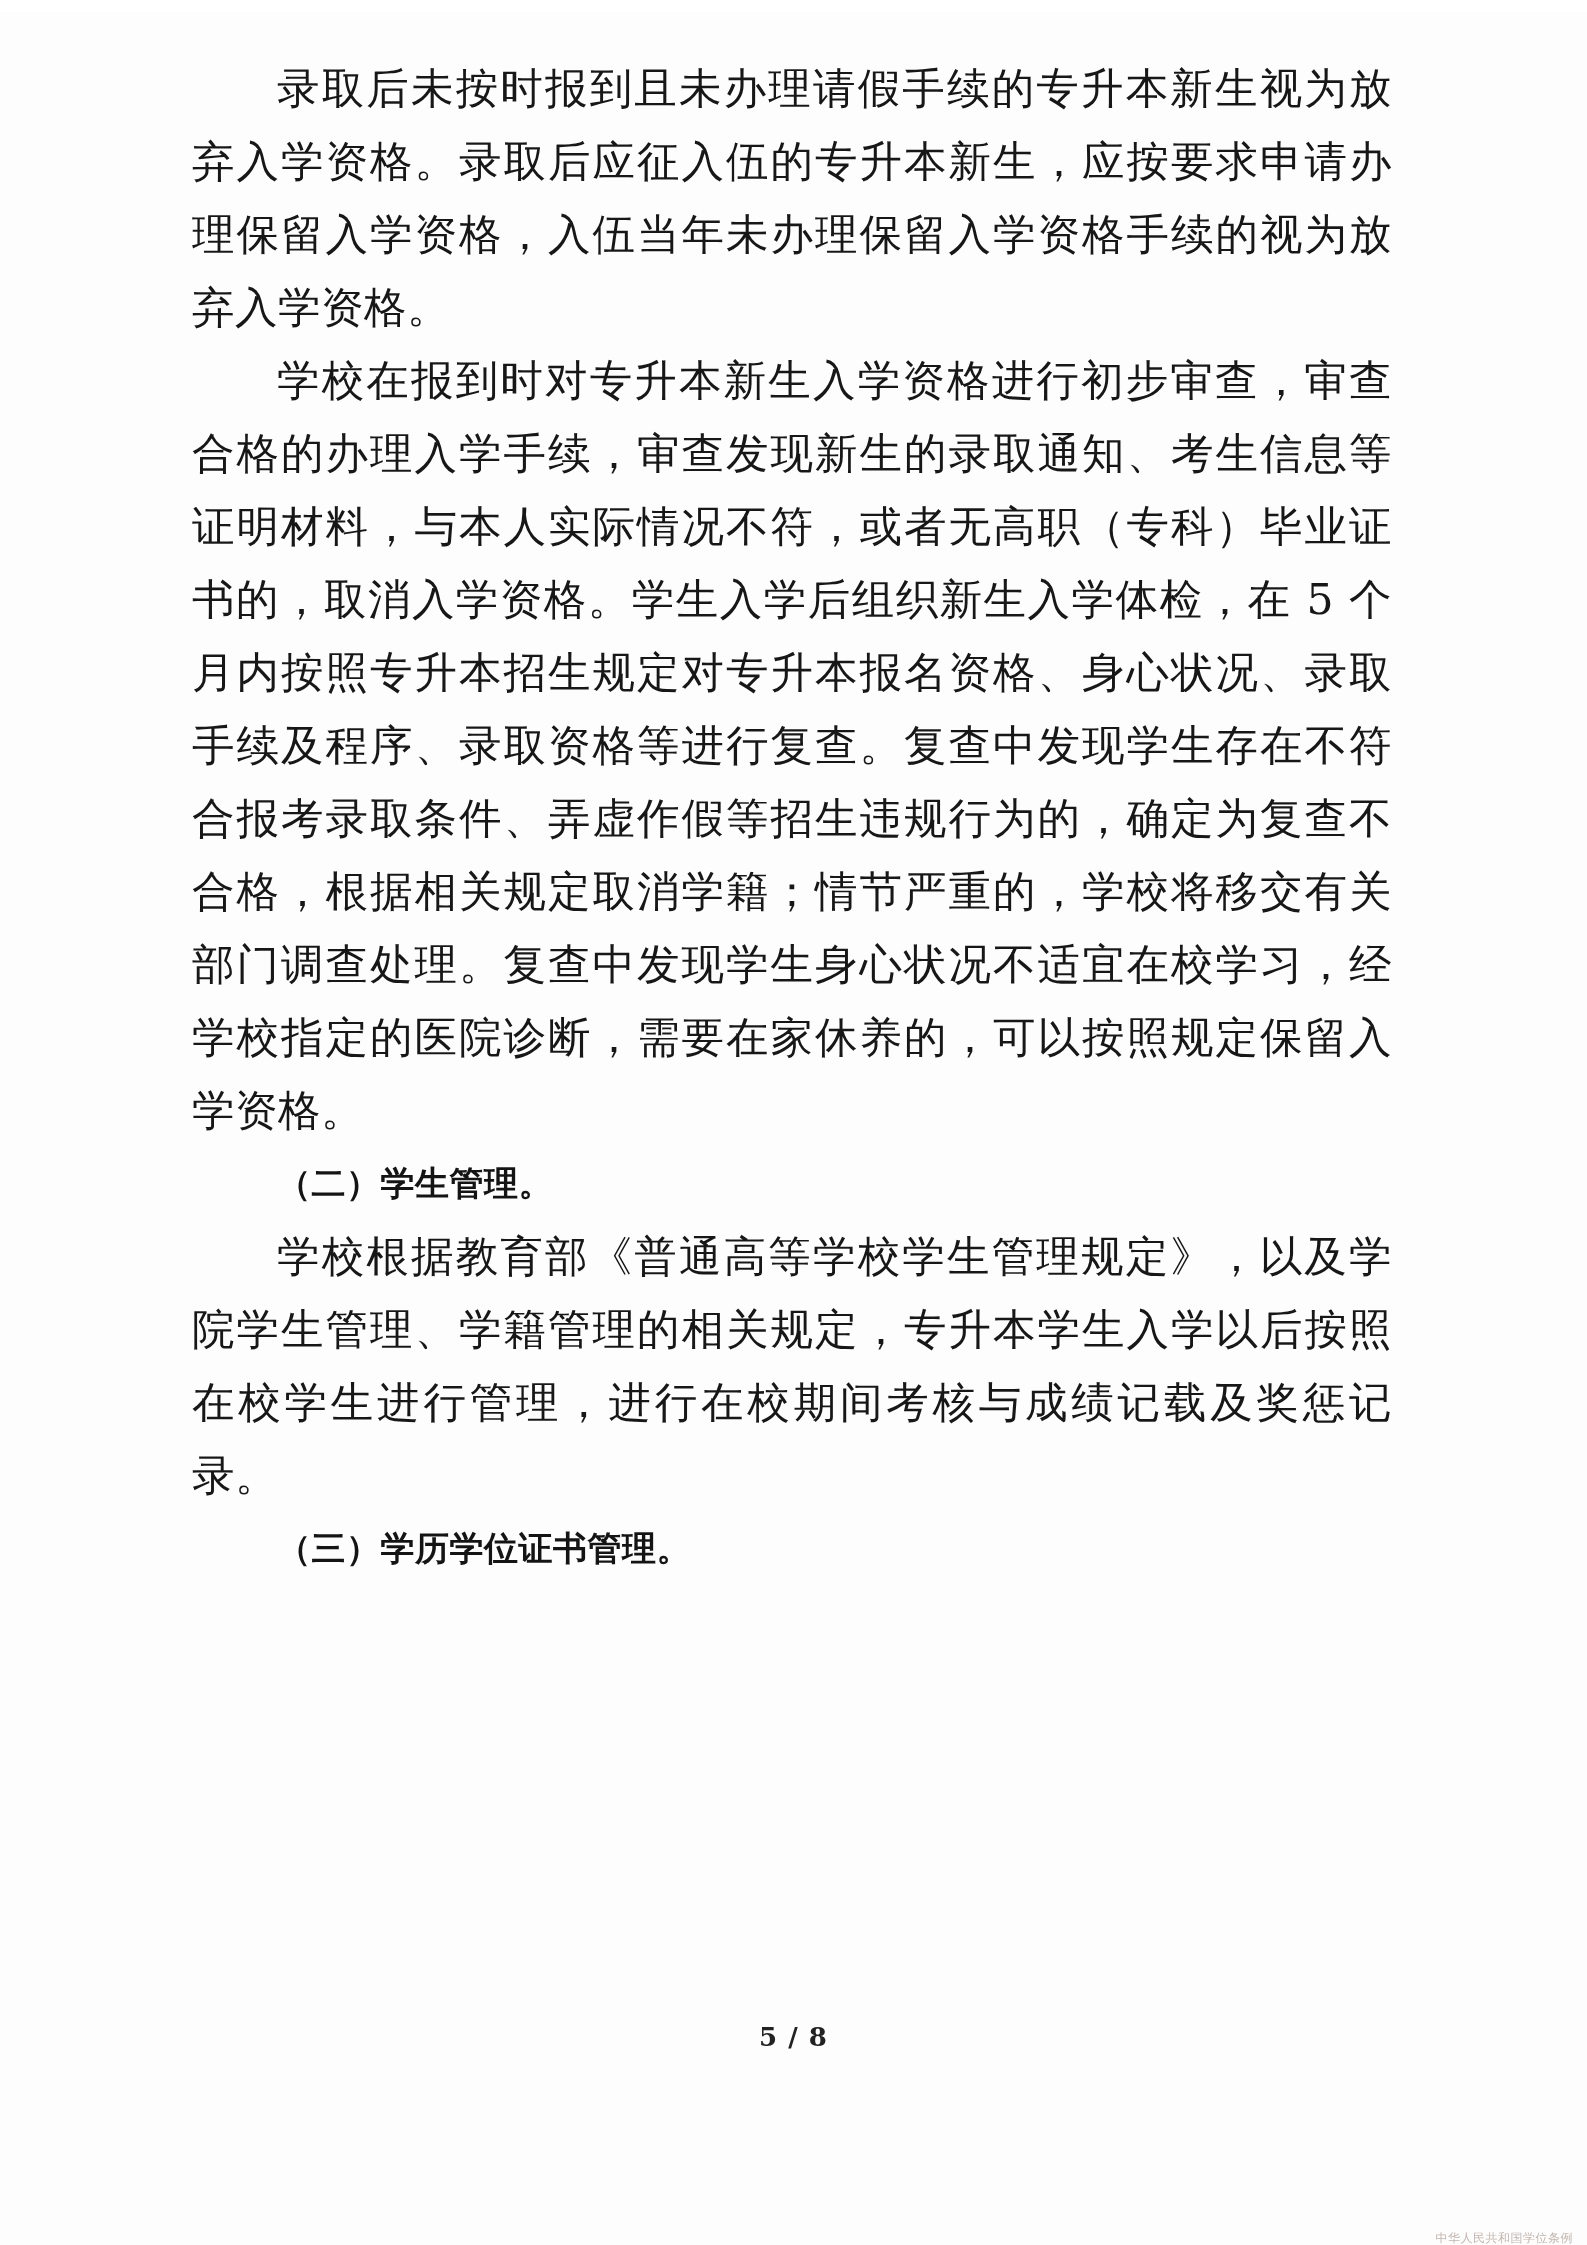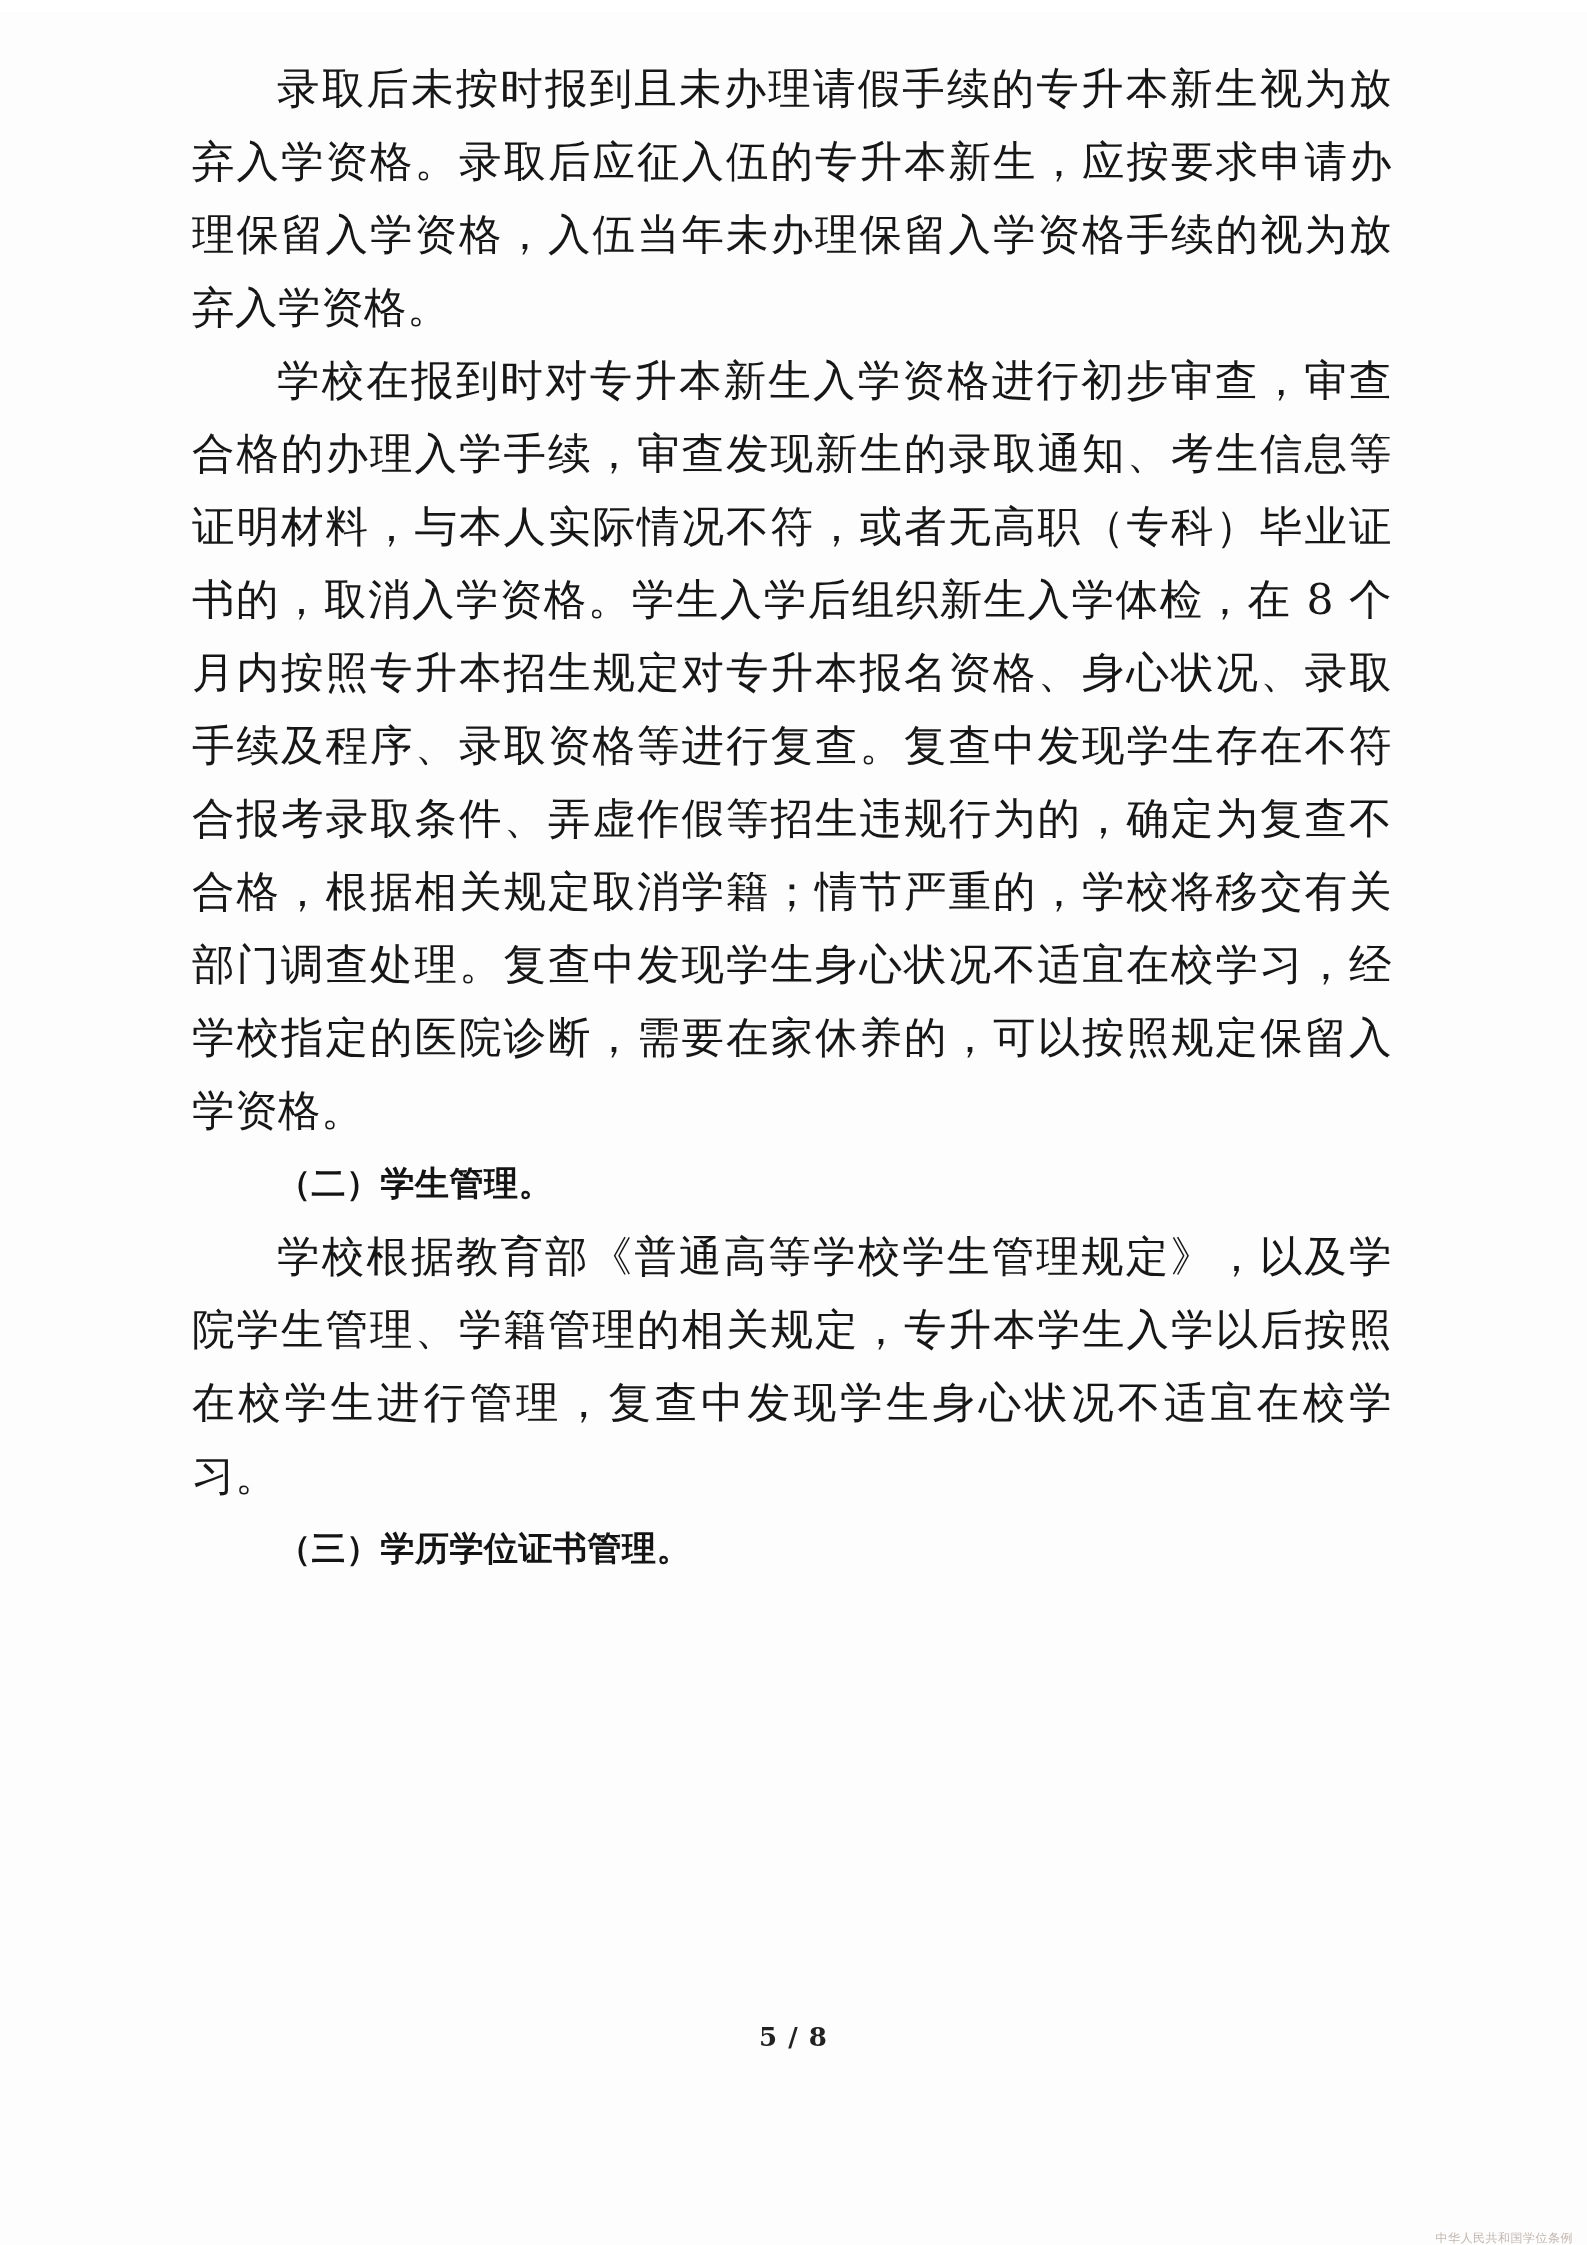--- a/index.html
+++ b/index.html
@@ -74,25 +74,25 @@
 </style>
 </head>
 <body>
 
 <div class="page">
 
   <div class="content">
 
     <p class="para">录取后未按时报到且未办理请假手续的专升本新生视为放弃入学资格。录取后应征入伍的专升本新生，应按要求申请办理保留入学资格，入伍当年未办理保留入学资格手续的视为放弃入学资格。</p>
 
-    <p class="para">学校在报到时对专升本新生入学资格进行初步审查，审查合格的办理入学手续，审查发现新生的录取通知、考生信息等证明材料，与本人实际情况不符，或者无高职（专科）毕业证书的，取消入学资格。学生入学后组织新生入学体检，在 8 个月内按照专升本招生规定对专升本报名资格、身心状况、录取手续及程序、录取资格等进行复查。复查中发现学生存在不符合报考录取条件、弄虚作假等招生违规行为的，确定为复查不合格，根据相关规定取消学籍；情节严重的，学校将移交有关部门调查处理。复查中发现学生身心状况不适宜在校学习，经学校指定的医院诊断，需要在家休养的，可以按照规定保留入学资格。</p>
+    <p class="para">学校在报到时对专升本新生入学资格进行初步审查，审查合格的办理入学手续，审查发现新生的录取通知、考生信息等证明材料，与本人实际情况不符，或者无高职（专科）毕业证书的，取消入学资格。学生入学后组织新生入学体检，在 5 个月内按照专升本招生规定对专升本报名资格、身心状况、录取手续及程序、录取资格等进行复查。复查中发现学生存在不符合报考录取条件、弄虚作假等招生违规行为的，确定为复查不合格，根据相关规定取消学籍；情节严重的，学校将移交有关部门调查处理。复查中发现学生身心状况不适宜在校学习，经学校指定的医院诊断，需要在家休养的，可以按照规定保留入学资格。</p>
 
     <p class="heading">（二）学生管理。</p>
 
-    <p class="para">学校根据教育部《普通高等学校学生管理规定》，以及学院学生管理、学籍管理的相关规定，专升本学生入学以后按照在校学生进行管理，复查中发现学生身心状况不适宜在校学习。</p>
+    <p class="para">学校根据教育部《普通高等学校学生管理规定》，以及学院学生管理、学籍管理的相关规定，专升本学生入学以后按照在校学生进行管理，进行在校期间考核与成绩记载及奖惩记录。</p>
 
     <p class="heading">（三）学历学位证书管理。</p>
 
 
   </div>
 
   <div class="page-number">5 / 8</div>
 
   <div class="watermark">中华人民共和国学位条例</div>
 

